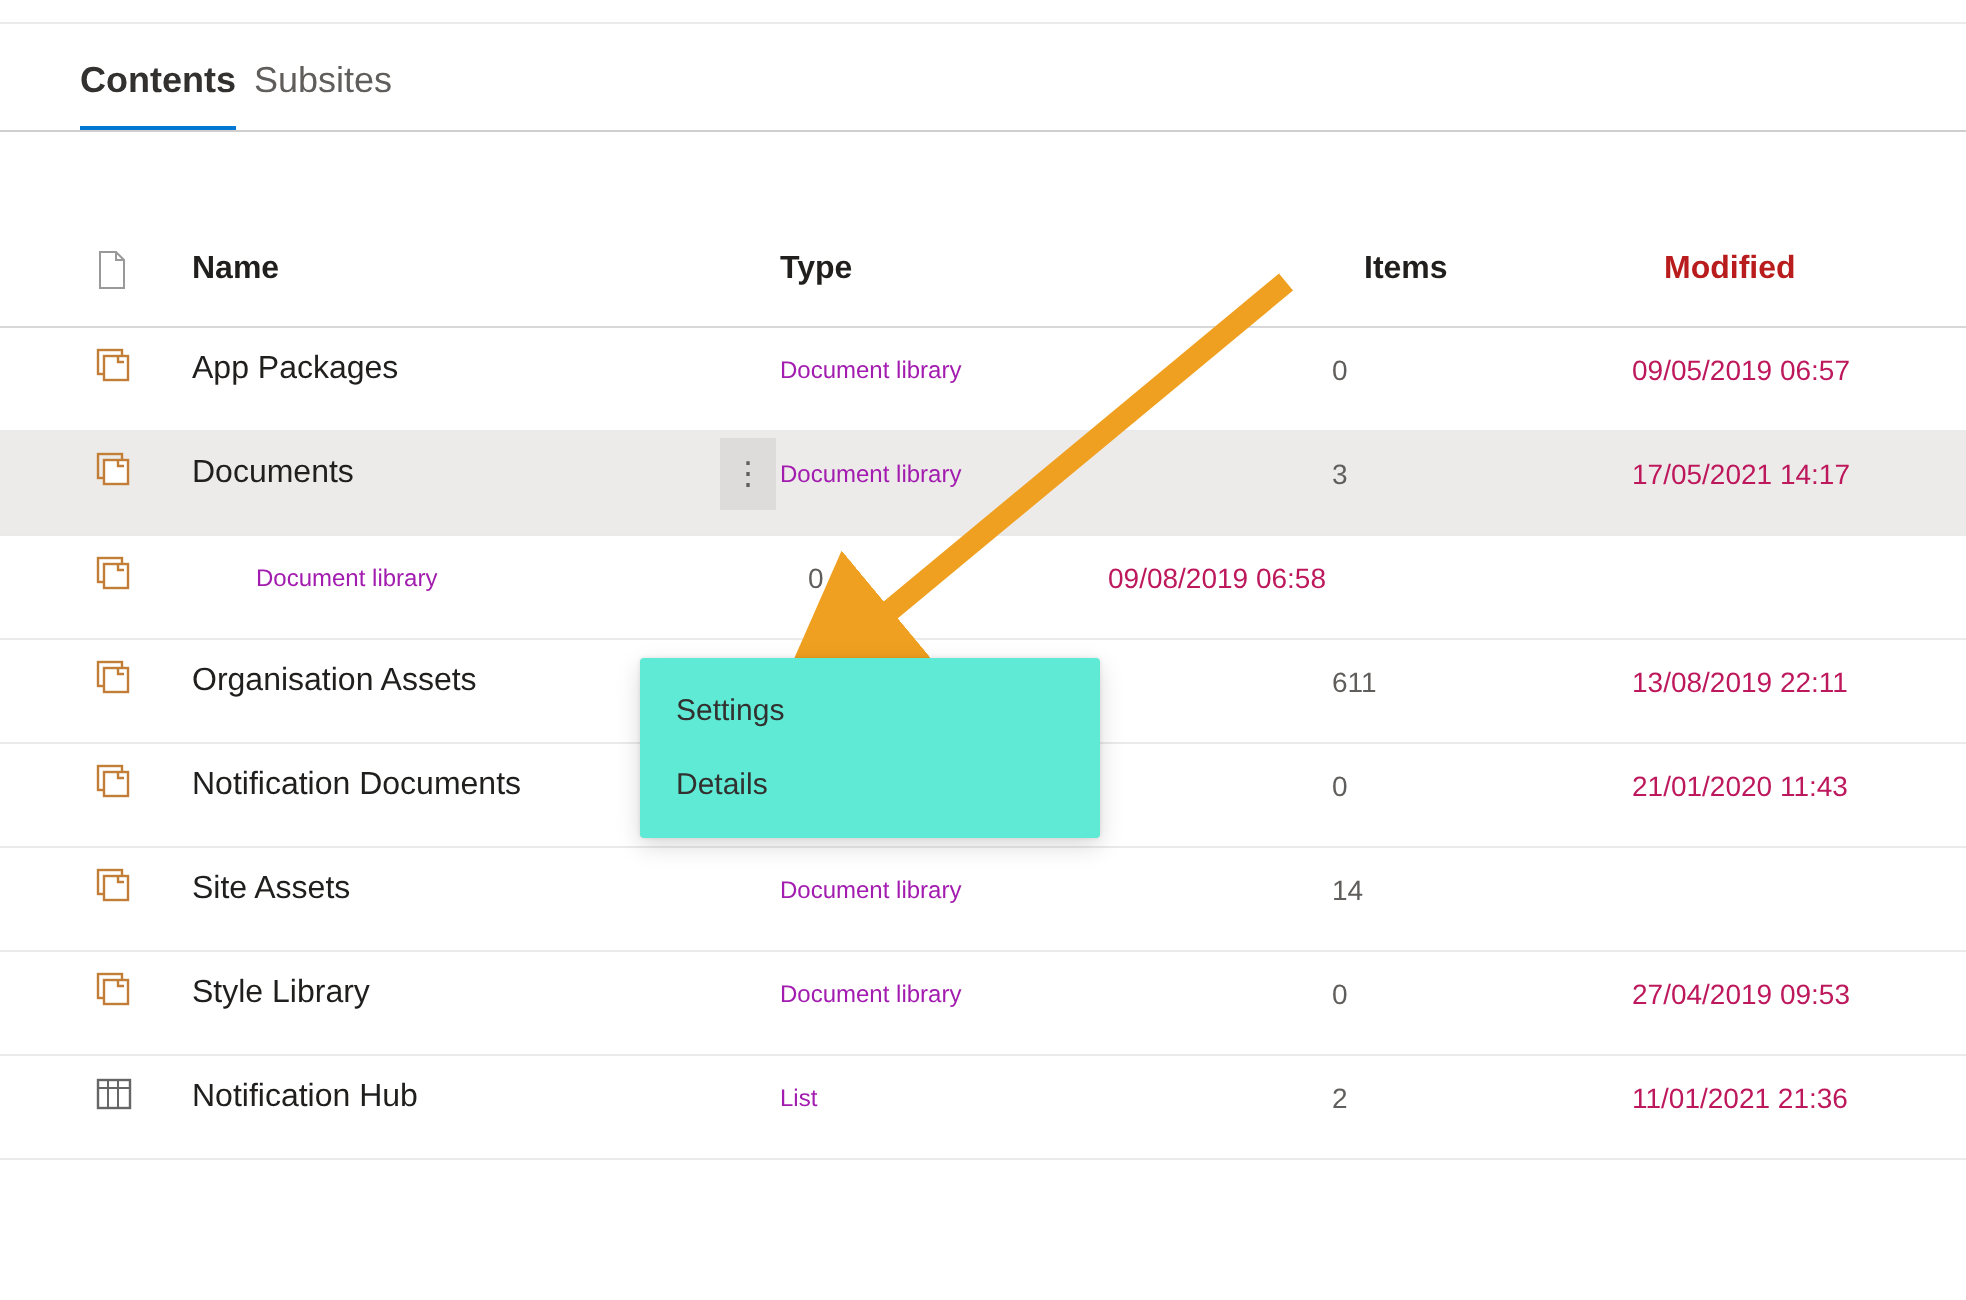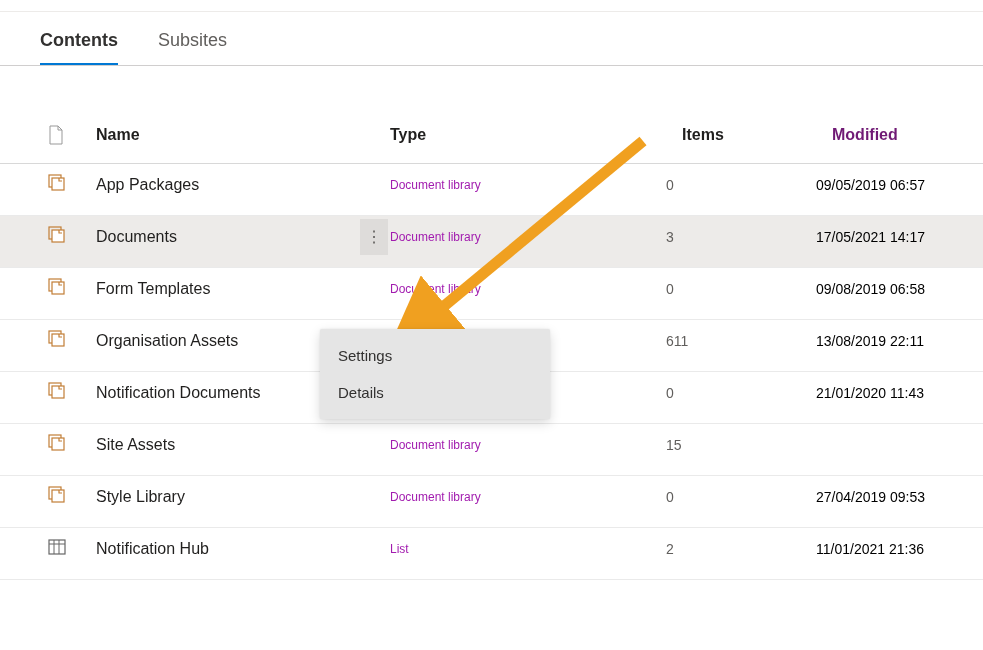--- a/index.html
+++ b/index.html
@@ -16,21 +16,21 @@
       height: 650px;
       overflow: hidden;
       position: relative;
     }
     .top-bar {
       height: 12px;
       border-bottom: 1px solid #edebe9;
     }
     .tabs {
       display: flex;
-      gap: 40px;
+      gap: 9px;
       padding: 18px 0 0 40px;
       border-bottom: 1px solid #d0cece;
     }
     .tab {
       padding: 0 0 12px 0;
       font-size: 18px;
       color: #605e5c;
       cursor: pointer;
       border-bottom: 2px solid transparent;
     }
@@ -94,44 +94,44 @@
       color: #605e5c;
       font-size: 14px;
     }
     .table-header .col-items {
       color: #201f1e;
       font-size: 16px;
       margin-left: 16px;
     }
     .col-modified {
       flex: 1;
-      color: #000000;
+      color: #be185d;
       font-size: 14px;
     }
     .table-header .col-modified {
-      color: #701a75;
+      color: #b91c1c;
       font-size: 16px;
     }
     .actions-btn {
       width: 28px;
       height: 36px;
       background: #dedcda;
       display: none;
       align-items: center;
       justify-content: center;
       cursor: pointer;
       color: #605e5c;
       font-size: 16px;
     }
     .table-row.selected .actions-btn {
       display: flex;
     }
     .context-menu {
       position: absolute;
-      background: #e5e5e5;
+      background: #5eead4;
       box-shadow: 0 4px 12px rgba(0,0,0,0.15), 0 0 2px rgba(0,0,0,0.1);
       border-radius: 2px;
       padding: 8px 0;
       min-width: 230px;
       z-index: 100;
     }
     .context-menu-item {
       padding: 10px 18px;
       font-size: 15px;
       color: #323130;
@@ -202,21 +202,20 @@
         <div class="col-modified">17/05/2021 14:17</div>
       </div>
       <div class="table-row">
         <div class="col-icon">
           <span><svg width="18" height="18" viewBox="0 0 18 18">
               <rect x="1" y="1" width="12" height="12" fill="none" stroke="#c27e36" stroke-width="1.2"></rect>
               <rect x="4" y="4" width="12" height="12" fill="#fff" stroke="#c27e36" stroke-width="1.2"></rect>
               <path d="M11 4 v3 h3" fill="none" stroke="#c27e36" stroke-width="1.2"></path>
             </svg></span>
         </div>
-        <div class="col-name">Form Templates</div>
         <div class="col-actions"></div>
         <div class="col-type">Document library</div>
         <div class="col-items">0</div>
         <div class="col-modified">09/08/2019 06:58</div>
       </div>
       <div class="table-row">
         <div class="col-icon">
           <span><svg width="18" height="18" viewBox="0 0 18 18">
               <rect x="1" y="1" width="12" height="12" fill="none" stroke="#c27e36" stroke-width="1.2"></rect>
               <rect x="4" y="4" width="12" height="12" fill="#fff" stroke="#c27e36" stroke-width="1.2"></rect>
@@ -247,21 +246,21 @@
         <div class="col-icon">
           <span><svg width="18" height="18" viewBox="0 0 18 18">
               <rect x="1" y="1" width="12" height="12" fill="none" stroke="#c27e36" stroke-width="1.2"></rect>
               <rect x="4" y="4" width="12" height="12" fill="#fff" stroke="#c27e36" stroke-width="1.2"></rect>
               <path d="M11 4 v3 h3" fill="none" stroke="#c27e36" stroke-width="1.2"></path>
             </svg></span>
         </div>
         <div class="col-name">Site Assets</div>
         <div class="col-actions"></div>
         <div class="col-type">Document library</div>
-        <div class="col-items">15</div>
+        <div class="col-items">14</div>
       </div>
       <div class="table-row">
         <div class="col-icon">
           <span><svg width="18" height="18" viewBox="0 0 18 18">
               <rect x="1" y="1" width="12" height="12" fill="none" stroke="#c27e36" stroke-width="1.2"></rect>
               <rect x="4" y="4" width="12" height="12" fill="#fff" stroke="#c27e36" stroke-width="1.2"></rect>
               <path d="M11 4 v3 h3" fill="none" stroke="#c27e36" stroke-width="1.2"></path>
             </svg></span>
         </div>
         <div class="col-name">Style Library</div>

